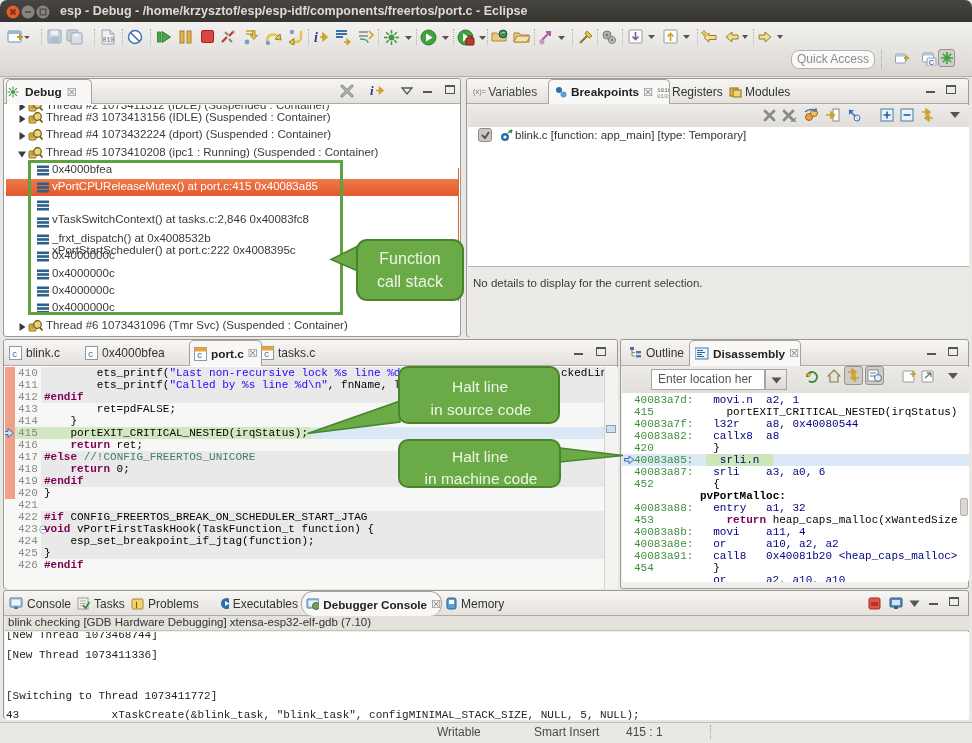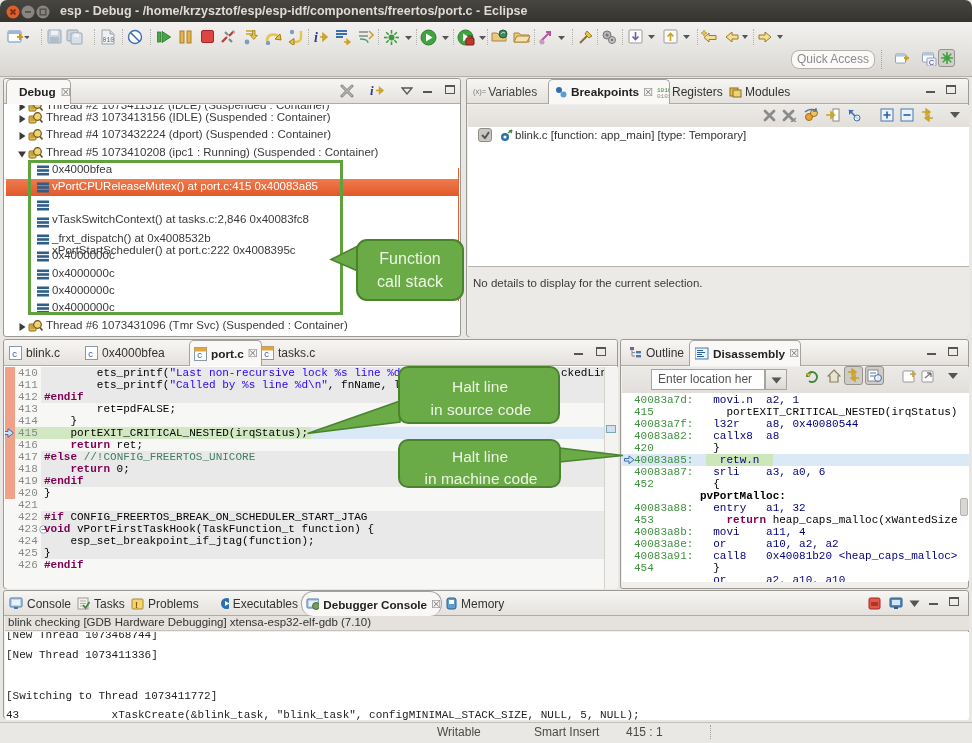--- a/index.html
+++ b/index.html
@@ -202,21 +202,21 @@
     <rect x="5" y="6" width="9" height="8" rx="1" fill="#eef" stroke="#8aa3c0"></rect>
     <text x="7" y="13" font-size="7" fill="#336">C</text>
   </svg>
 <div class="abs" style="left:938px;top:49px;width:17px;height:18px;background:#d2cfca;border:1px solid #97948f;border-radius:3px;"></div>
 <svg class="abs" style="left:940px;top:51px;" width="14" height="14" viewBox="0 0 14 14">
     <circle cx="7" cy="7" r="3" fill="#3fa43f"></circle>
     <path d="M7 1v3M7 10v3M1 7h3M10 7h3M2.8 2.8l2 2M9.2 9.2l2 2M11.2 2.8l-2 2M4.8 9.2l-2 2" stroke="#3fa43f" stroke-width="1.6"></path>
   </svg>
 <div class="panel" style="left:3px;top:78px;width:458px;height:259px;background:#fff;">
 <div class="tabbar"></div>
-<div class="atab" style="left:2px;width:65px;padding-left:6px;">
+<div class="atab" style="left:2px;width:86px;">
 <svg width="12" height="12" viewBox="0 0 12 12" style="margin-right:6px;">
         <circle cx="6" cy="6" r="2.1" fill="#3e9a3e"></circle>
         <path d="M6 0.5v3M6 8.5v3M0.5 6h3M8.5 6h3M2.1 2.1l2 2M7.9 7.9l2 2M9.9 2.1l-2 2M4.1 7.9l-2 2" stroke="#3e9a3e" stroke-width="1.1"></path>
       </svg>
 <b style="font-weight:bold;">Debug</b>
       <span style="margin-left:5px;color:#777;font-size:11px;">☒</span>
     </div>
 <svg class="abs" style="left:336px;top:5px;" width="14" height="14" viewBox="0 0 14 14">
       <path d="M2 2 L12 12 M12 2 L2 12" stroke="#8a8a8a" stroke-width="3" stroke-linecap="round"></path>
       <path d="M2 2 L12 12 M12 2 L2 12" stroke="#b5b5b5" stroke-width="1.2"></path>
@@ -549,21 +549,21 @@
       <div class="abs" style="left:0px;top:61px;width:347px;height:12px;background:#dbe9f7;"></div>
       <div class="abs" style="left:84px;top:61px;width:67px;height:12px;background:#cde7bb;"></div>
       <svg class="abs" style="left:2px;top:62px;" width="12" height="10">
         <path d="M0.5 3.5 h4.5 v-2.6 l5 3.9 -5 3.9 v-2.6 h-4.5z" fill="#cfe0f0" stroke="#3c6eb4" stroke-width="1"></path>
       </svg>
       <div class="cl" style="left:12px;top:1px;"><span class="addr">40083a7d:</span><span class="ins">   movi.n  a2, 1</span></div>
       <div class="cl" style="left:12px;top:13px;"><span class="addr">415</span>           portEXIT_CRITICAL_NESTED(irqStatus)</div>
       <div class="cl" style="left:12px;top:25px;"><span class="addr">40083a7f:</span><span class="ins">   l32r    a8, 0x40080544</span></div>
       <div class="cl" style="left:12px;top:37px;"><span class="addr">40083a82:</span><span class="ins">   callx8  a8</span></div>
       <div class="cl" style="left:12px;top:49px;"><span class="addr">420</span>         }</div>
-      <div class="cl" style="left:12px;top:61px;"><span class="addr">40083a85:</span><span class="ins">    retw.n</span></div>
+      <div class="cl" style="left:12px;top:61px;"><span class="addr">40083a85:</span><span class="ins">    srli.n</span></div>
       <div class="cl" style="left:12px;top:73px;"><span class="addr">40083a87:</span><span class="ins">   srli    a3, a0, 6</span></div>
       <div class="cl" style="left:12px;top:85px;"><span class="addr">452</span>         {</div>
       <div class="cl" style="left:12px;top:97px;">          <b>pvPortMalloc:</b></div>
       <div class="cl" style="left:12px;top:109px;"><span class="addr">40083a88:</span><span class="ins">   entry   a1, 32</span></div>
       <div class="cl" style="left:12px;top:121px;"><span class="addr">453</span>           <span class="k">return</span> heap_caps_malloc(xWantedSize</div>
       <div class="cl" style="left:12px;top:133px;"><span class="addr">40083a8b:</span><span class="ins">   movi    a11, 4</span></div>
       <div class="cl" style="left:12px;top:145px;"><span class="addr">40083a8e:</span><span class="ins">   or      a10, a2, a2</span></div>
       <div class="cl" style="left:12px;top:157px;"><span class="addr">40083a91:</span><span class="ins">   call8   0x40081b20 &lt;heap_caps_malloc&gt;</span></div>
       <div class="cl" style="left:12px;top:169px;"><span class="addr">454</span>         }</div>
       <div class="cl" style="left:12px;top:181px;"><span class="ins">            or      a2, a10, a10</span></div>

